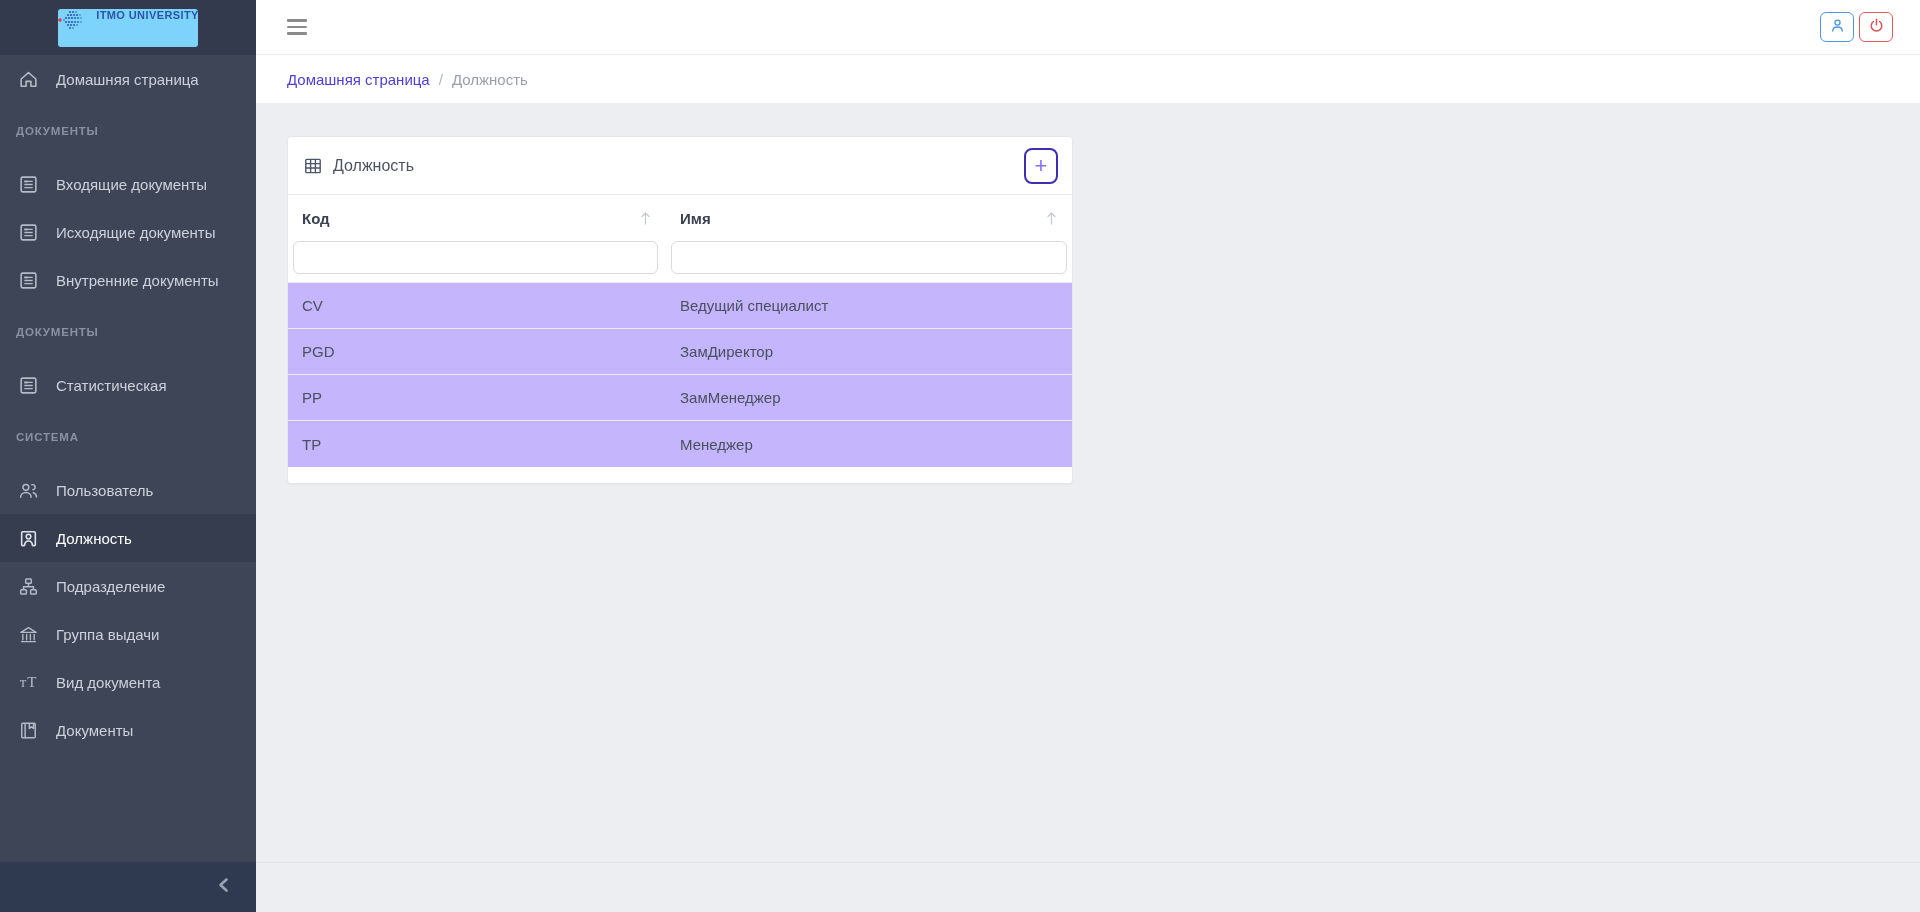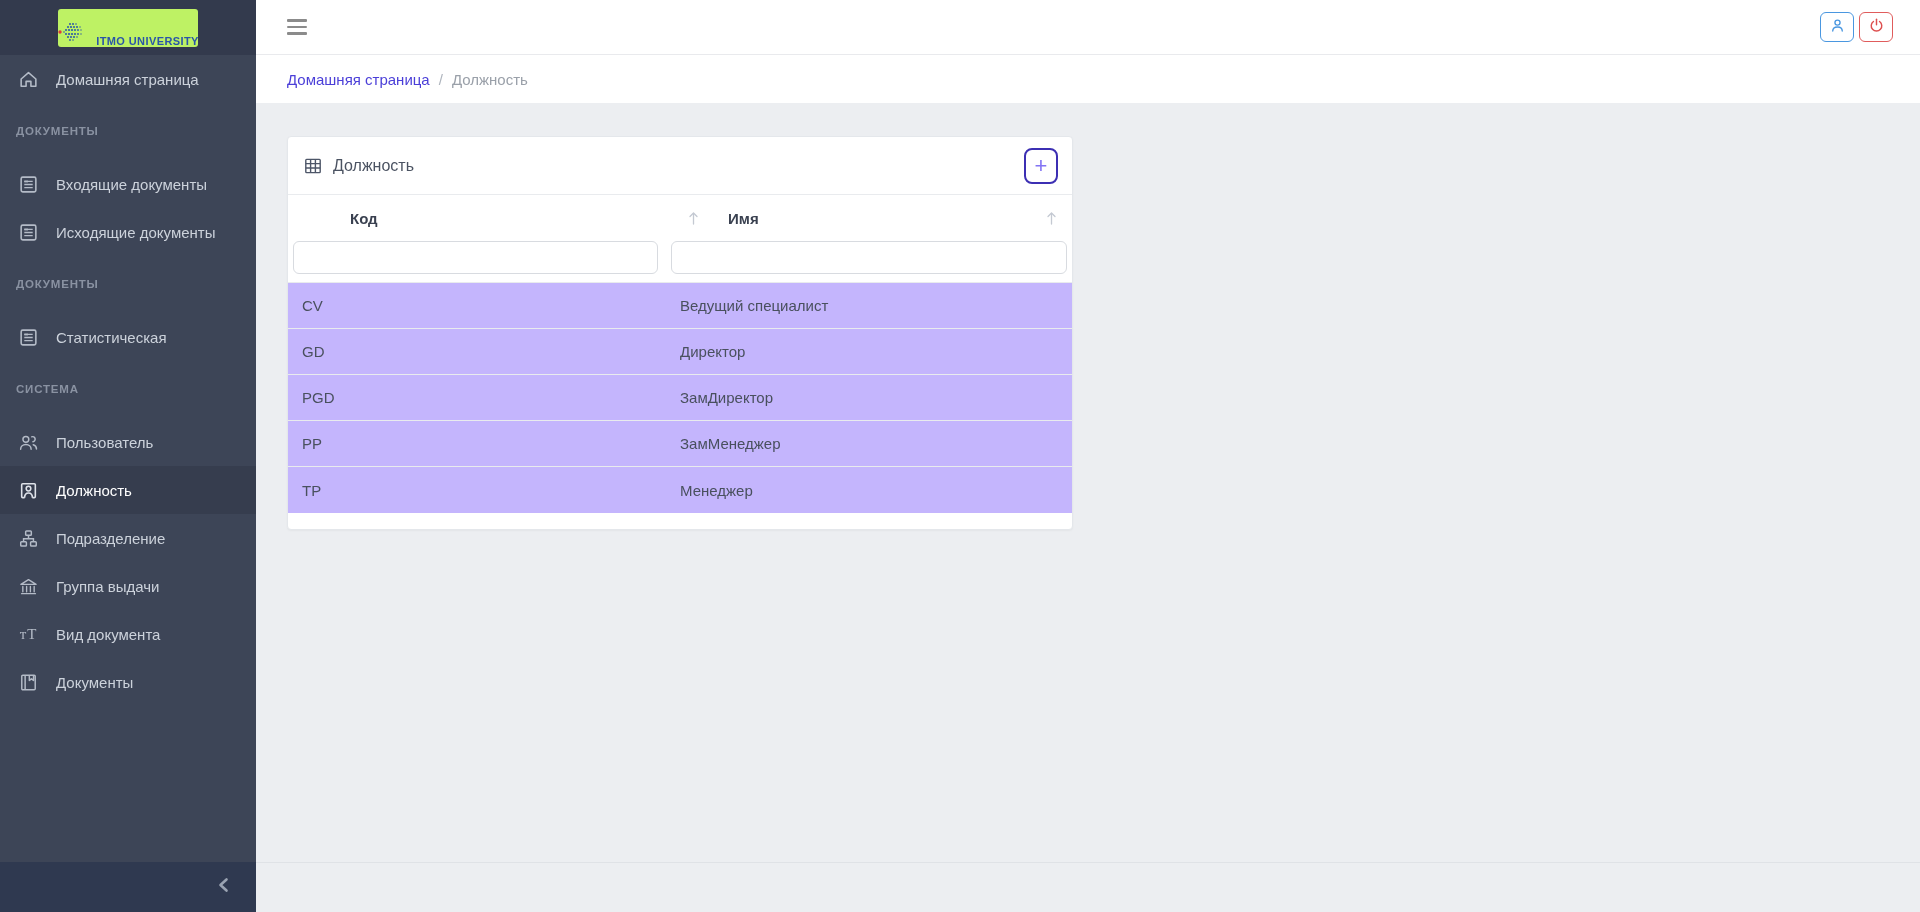--- a/index.html
+++ b/index.html
@@ -2,22 +2,22 @@
 <html><head>
 <meta charset="utf-8">
 <style>
   * { margin:0; padding:0; box-sizing:border-box; }
   html,body { width:1920px; height:912px; font-family:"Liberation Sans", sans-serif; }
   .app { display:flex; width:1920px; height:912px; overflow:hidden; background:#eceef1; }
 
   
   .sidebar { width:256px; flex:0 0 256px; display:flex; flex-direction:column; background:#3d4557; }
   .sidebar-header { height:55px; background:#333a4d; display:flex; align-items:center; }
-  .logo { margin-left:58px; width:140px; height:38px; background:#bef264; border-radius:3px;
-          display:flex; align-items:flex-end; justify-content:center; gap:12px; cursor:pointer; }
+  .logo { margin-left:58px; width:140px; height:38px; background:#7dd3fc; border-radius:3px;
+          display:flex; align-items:flex-start; justify-content:center; gap:12px; cursor:pointer; }
   .logo-text { color:#2a56a8; font-size:11px; font-weight:bold; letter-spacing:.4px; white-space:nowrap; }
   .sidebar-menu { flex:1 1 auto; overflow:hidden; padding-top:0; }
   .nav-item { height:48px; display:flex; align-items:center; padding-left:18px; gap:17px;
               color:#ccd2db; font-size:15px; cursor:pointer; }
   .nav-item.active { background:#363d4e; color:#ffffff; }
   .nav-icon { width:21px; height:21px; display:inline-flex; align-items:center; justify-content:center;
               color:#b4bbc7; flex:0 0 21px; }
   .nav-item.active .nav-icon { color:#dfe3ea; }
   .nav-icon svg { width:21px; height:21px; }
   .text-icon { font-family:"Liberation Serif", serif; font-size:15px; color:#b4bbc7; letter-spacing:1px; }
@@ -56,21 +56,21 @@
           border-radius:4px; box-shadow:0 1px 2px rgba(0,0,0,.04); padding-bottom:16px; }
   .card-header { height:58px; display:flex; align-items:center; padding:0 14px 0 15px;
                  border-bottom:1px solid #e9ebee; }
   .card-title-icon { width:20px; height:20px; color:#4d5668; margin-right:10px; display:inline-flex; }
   .card-title-icon svg { width:20px; height:20px; }
   .card-title { font-size:16px; color:#4b5362; }
   .add-btn { margin-left:auto; width:34px; height:36px; background:#ffffff; border:2px solid #3c2fb3;
              border-radius:8px; color:#8374f4; font-size:22px; font-weight:300; line-height:1;
              display:flex; align-items:center; justify-content:center; cursor:pointer; }
 
-  .thead { display:flex; height:46px; align-items:center;padding-left:48px; }
+  .thead { display:flex; height:46px; align-items:center; }
   .th { display:flex; align-items:center; font-size:15px; font-weight:bold; color:#3a4150;
         padding:0 14px; cursor:pointer; }
   .th .sort-icon { margin-left:auto; display:inline-flex; }
   .col-code { width:378px; flex:0 0 378px; }
   .col-name { flex:1 1 auto; }
 
   .filter-row { display:flex; gap:13px; padding:0 5px 8px 5px; border-bottom:1px solid #e9ebee; }
   .filter-row input { height:33px; border:1px solid #d8dbe0; border-radius:6px; padding:0 10px;
                       font-size:14px; color:#49505e; outline:none; background:#ffffff; }
   .filter-code { width:365px; flex:0 0 365px; }
@@ -153,20 +153,30 @@
       <div class="nav-item">
         <span class="nav-icon">
           <svg viewBox="0 0 20 20" fill="none" stroke="currentColor" stroke-width="1.5">
             <rect x="3" y="3" width="14" height="14" rx="1.5"></rect>
             <path d="M6 7 H14 M6 10 H14 M6 13 H14" stroke-width="1.3"></path>
               <path d="M6 6.3 H9.5 V8 H6 Z" fill="currentColor" stroke="none"></path>
           </svg>
         </span>
         <span class="nav-label">Исходящие документы</span>
       </div>
+      <div class="nav-item">
+        <span class="nav-icon">
+          <svg viewBox="0 0 20 20" fill="none" stroke="currentColor" stroke-width="1.5">
+            <rect x="3" y="3" width="14" height="14" rx="1.5"></rect>
+            <path d="M6 7 H14 M6 10 H14 M6 13 H14" stroke-width="1.3"></path>
+              <path d="M6 6.3 H9.5 V8 H6 Z" fill="currentColor" stroke="none"></path>
+          </svg>
+        </span>
+        <span class="nav-label">Внутренние документы</span>
+      </div>
 
       <div class="section-title">ДОКУМЕНТЫ</div>
 
       <div class="nav-item">
         <span class="nav-icon">
           <svg viewBox="0 0 20 20" fill="none" stroke="currentColor" stroke-width="1.5">
             <rect x="3" y="3" width="14" height="14" rx="1.5"></rect>
             <path d="M6 7 H14 M6 10 H14 M6 13 H14" stroke-width="1.3"></path>
               <path d="M6 6.3 H9.5 V8 H6 Z" fill="currentColor" stroke="none"></path>
           </svg>
@@ -326,24 +336,20 @@
           <input class="filter-code" type="text" value="" style="">
           <input class="filter-name" type="text" value="" style="">
         </div>
 
         <div class="tbody">
           <div class="trow">
             <div class="td col-code">CV</div>
             <div class="td col-name">Ведущий специалист</div>
           </div>
           <div class="trow">
-            <div class="td col-code">GD</div>
-            <div class="td col-name">Директор</div>
-          </div>
-          <div class="trow">
             <div class="td col-code">PGD</div>
             <div class="td col-name">ЗамДиректор</div>
           </div>
           <div class="trow">
             <div class="td col-code">PP</div>
             <div class="td col-name">ЗамМенеджер</div>
           </div>
           <div class="trow">
             <div class="td col-code">TP</div>
             <div class="td col-name">Менеджер</div>

